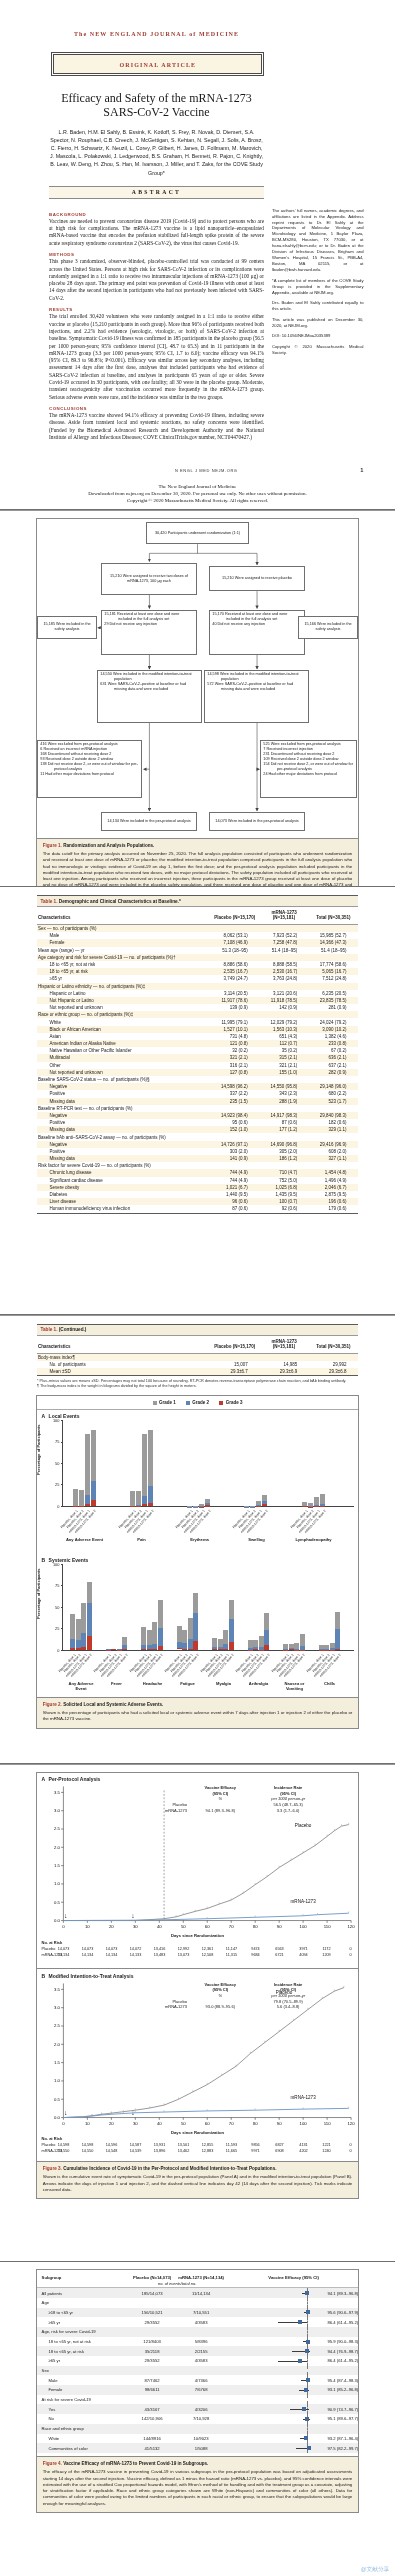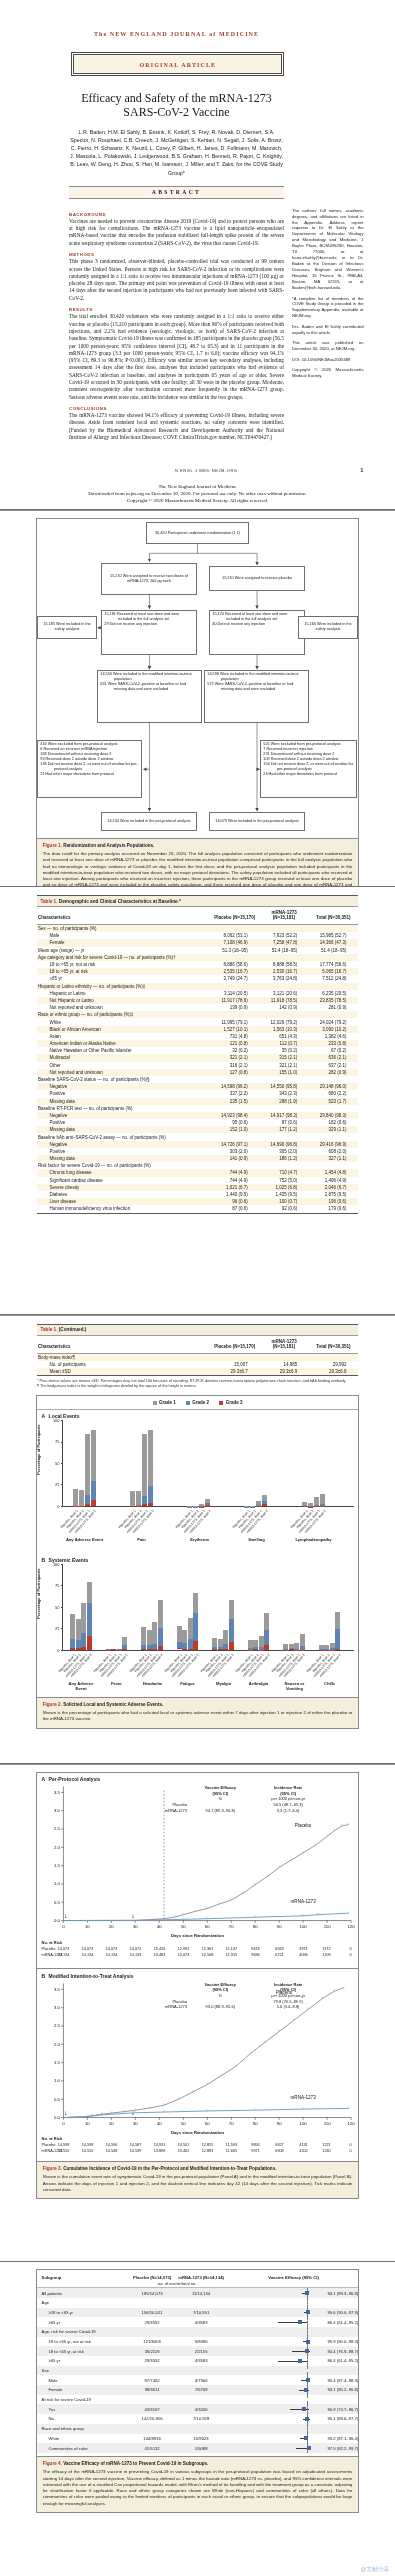--- a/index.html
+++ b/index.html
@@ -1,21 +1,21 @@
 <!DOCTYPE html>
 <html style="font-size:9.2px"><head>
 <meta charset="utf-8">
 <style>
   html,body{margin:0;padding:0;}
   body{width:395px;background:#fff;font-family:"Liberation Serif",serif;color:#1a1a1a;}
   .page{width:395px;position:relative;background:#fff;overflow:hidden;box-sizing:border-box;}
   .pagesep{height:1.7px;background:#979797;border-top:0.6px solid #6f6f6f;box-sizing:border-box;}
   
   #p1{height:509px;}
-  .p1-inner{padding:0 31.5px 0 49px;margin-left:20px;}
+  .p1-inner{padding:0 31.5px 0 49px;}
   .masthead{width:215px;text-align:center;margin-top:31px;color:#9e3a30;font-size:6px;letter-spacing:1.1px;font-weight:bold;}
   .oa-outer{width:209px;margin:15px 0 0 2.3px;border:0.6px solid #4a4a4a;padding:1.1px;background:#fff;}
   .oa-inner{border:0.6px solid #4a4a4a;background:#faf4e2;text-align:center;padding:4px 0;}
   .oa-inner span{color:#a23a2f;font-size:6px;font-weight:bold;letter-spacing:1.1px;}
   h1.title{width:215px;text-align:center;font-size:12px;font-weight:normal;line-height:1.18;margin:15px 0 8px 0;}
   .authors{width:215px;text-align:center;font-size:5.3px;line-height:1.55;color:#222;font-family:"Liberation Sans",sans-serif;}
   .abs-band{width:215px;margin-top:9.2px;border-top:0.6px solid #8a8a8a;border-bottom:0.6px solid #8a8a8a;background:#faf5e6;text-align:center;padding:2.3px 0;font-size:5.7px;font-weight:bold;letter-spacing:2.3px;}
   .cols{display:flex;gap:8px;margin-top:8px;}
   .abs-main{width:215px;flex:0 0 215px;}
   .abs-label{color:#a23a2f;font-family:"Liberation Sans",sans-serif;font-weight:bold;font-size:4.4px;letter-spacing:0.5px;margin:5.2px 0 1.1px 0;}

